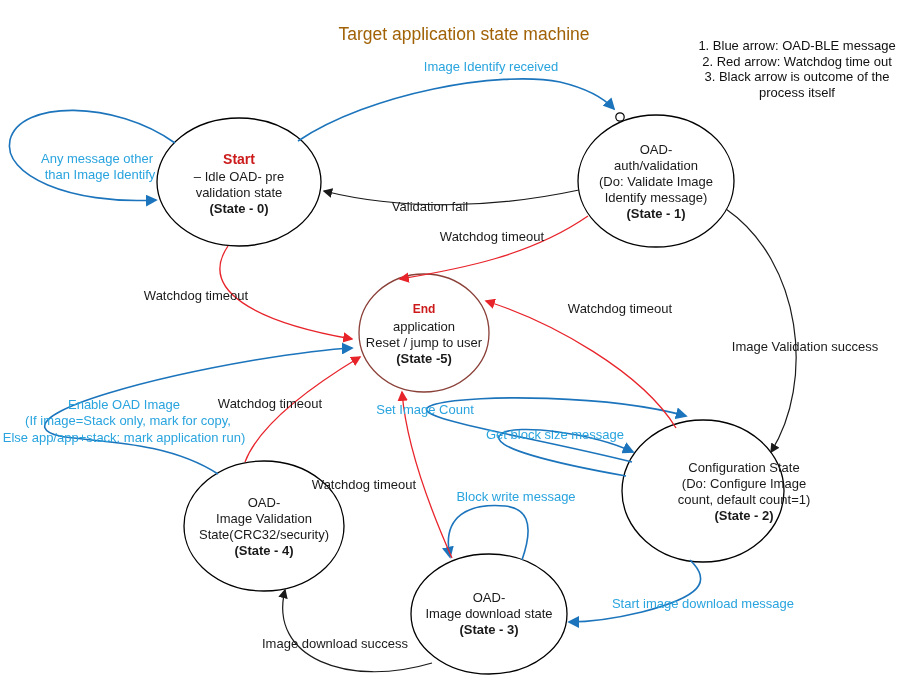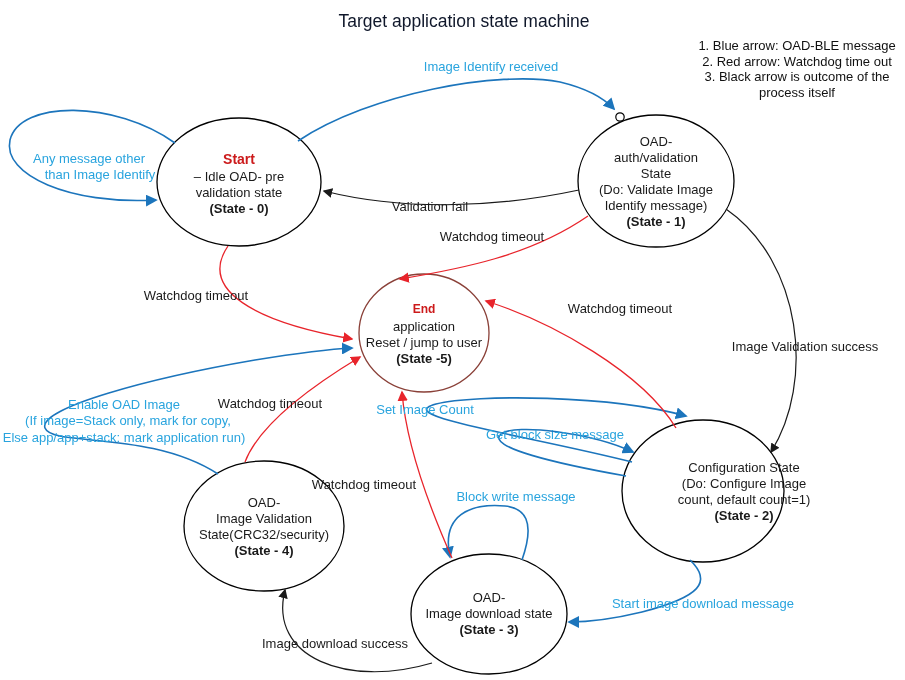--- a/index.html
+++ b/index.html
@@ -5,22 +5,22 @@
   html,body{margin:0;padding:0;background:#fff;}
   #canvas{position:relative;width:905px;height:680px;background:#fff;overflow:hidden;
           font-family:"Liberation Sans",sans-serif;}
   #wires{position:absolute;left:0;top:0;}
   .p-blue{stroke:var(--blue-arrow);stroke-width:1.6;fill:none;}
   .p-red{stroke:var(--red-arrow);stroke-width:1.3;fill:none;}
   .p-black{stroke:var(--ink);stroke-width:1.2;fill:none;}
   .st-ellipse{fill:#fff;stroke:#000;stroke-width:1.3;}
   .st-ellipse.end{stroke:var(--end-stroke);}
   .mk-blue{fill:var(--blue-arrow);} .mk-red{fill:var(--red-arrow);} .mk-black{fill:var(--ink);}
-  .title{position:absolute;left:464px;top:11px;transform:translateX(-50%);
-         font-size:17.5px;color:#0f172a;white-space:nowrap;}
+  .title{position:absolute;left:464px;top:24px;transform:translateX(-50%);
+         font-size:17.5px;color:#a16207;white-space:nowrap;}
   .legend{position:absolute;left:797px;top:38px;transform:translateX(-50%);
           font-size:13px;line-height:15.5px;color:#111;text-align:center;white-space:nowrap;}
   .lbl{position:absolute;transform:translate(-50%,-50%);font-size:13px;color:var(--ink);
        white-space:nowrap;}
   .lbl.blue{color:var(--blue-label);}
   .stxt{position:absolute;transform:translate(-50%,-50%);text-align:center;
         font-size:13px;line-height:16px;color:#1a1a1a;width:180px;}
   .stxt .ttl{font-weight:bold;font-size:14px;line-height:20px;color:var(--title-red);}
   .stxt .ttl.sm{font-size:12px;}
   .stxt .tag{font-weight:bold;}
@@ -82,21 +82,20 @@
   <div class="stxt" style="left:239px;top:183px;">
     <div class="ttl">Start</div>
     <div>– Idle OAD- pre</div>
     <div>validation state</div>
     <div class="tag">(State - 0)</div>
   </div>
 
   <div class="stxt" style="left:656px;top:182px;">
     <div>OAD-</div>
     <div>auth/validation</div>
-    <div>State</div>
     <div>(Do: Validate Image</div>
     <div>Identify message)</div>
     <div class="tag">(State - 1)</div>
   </div>
 
   <div class="stxt" style="left:424px;top:333px;">
     <div class="ttl sm">End</div>
     <div>application</div>
     <div>Reset / jump to user</div>
     <div class="tag">(State -5)</div>
@@ -116,21 +115,21 @@
     <div class="tag">(State - 4)</div>
   </div>
 
   <div class="stxt" style="left:489px;top:614px;width:190px;">
     <div>OAD-</div>
     <div>Image download state</div>
     <div class="tag">(State - 3)</div>
   </div>
 
   <div class="lbl blue" style="left:491px;top:66px;">Image Identify received</div>
-  <div class="lbl blue" style="left:89px;top:158px;">Any message other</div>
+  <div class="lbl blue" style="left:97px;top:158px;">Any message other</div>
   <div class="lbl blue" style="left:100px;top:174px;">than Image Identify</div>
   <div class="lbl" style="left:430px;top:206px;">Validation fail</div>
   <div class="lbl" style="left:492px;top:236px;">Watchdog timeout</div>
   <div class="lbl" style="left:196px;top:295px;">Watchdog timeout</div>
   <div class="lbl" style="left:620px;top:308px;">Watchdog timeout</div>
   <div class="lbl" style="left:805px;top:346px;">Image Validation success</div>
   <div class="lbl blue" style="left:124px;top:404px;">Enable OAD Image</div>
   <div class="lbl blue" style="left:128px;top:420px;">(If image=Stack only, mark for copy,</div>
   <div class="lbl blue" style="left:124px;top:437px;">Else app/app+stack: mark application run)</div>
   <div class="lbl" style="left:270px;top:403px;">Watchdog timeout</div>

